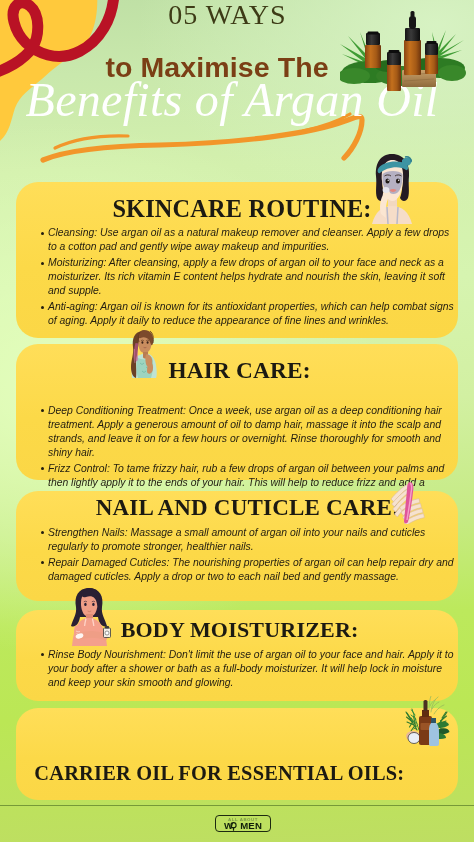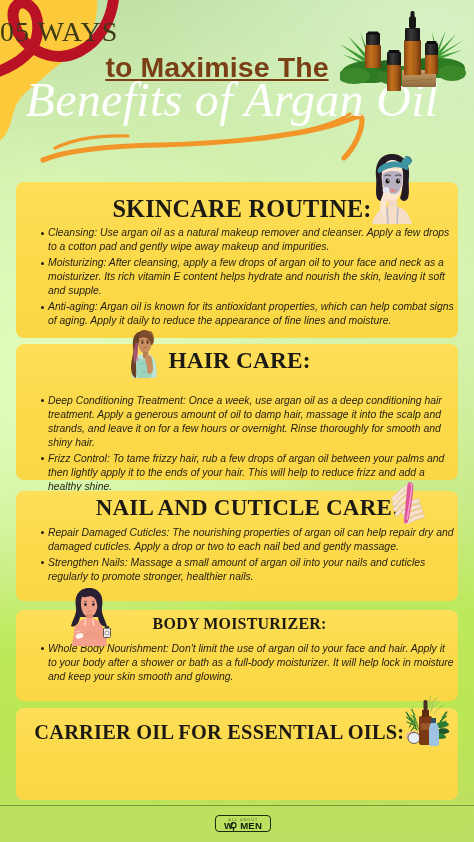--- a/index.html
+++ b/index.html
@@ -8,33 +8,33 @@
        font-family:"Liberation Serif",serif;background:#cfe7b4;}
   .page{position:absolute;left:0;top:0;width:474px;height:842px;overflow:hidden;}
   .bg{position:absolute;left:0;top:0;width:474px;height:842px;
       background:
         radial-gradient(105% 48% at 12% 46%, rgba(228,255,190,0.95) 0%, rgba(228,255,190,0.0) 66%),
         radial-gradient(90% 32% at 92% 3%, rgba(216,243,196,0.95) 0%, rgba(216,243,196,0) 70%),
         linear-gradient(178deg,#bfe0a5 0%,#c9e8ac 9%,#d3f0ad 20%,#d6f4b0 34%,#d2f0a2 48%,#c6eb84 62%,#bce95c 73%,#bbe755 84%,#bede62 100%);}
 
   
   .deco{position:absolute;left:0;top:0;width:474px;height:200px;}
-  .l1{position:absolute;left:0;top:17px;width:455px;
+  .l1{position:absolute;left:0;top:0;width:455px;text-align:center;
       font-family:"Liberation Serif",serif;font-size:28px;letter-spacing:1.0px;
       line-height:29px;color:#3d3b16;}
   .l2{position:absolute;left:0;top:53px;width:434px;text-align:center;
       font-family:"Liberation Sans",sans-serif;font-weight:bold;font-size:28.5px;
-      line-height:29px;letter-spacing:0.1px;color:#7b3f15;text-decoration:underline;}
+      line-height:29px;letter-spacing:0.1px;color:#7b3f15;}
   .l3{position:absolute;left:0;top:76px;width:464px;text-align:center;
       font-family:"Liberation Serif",serif;font-style:italic;
       font-size:48px;line-height:48px;letter-spacing:0.3px;color:#ffffff;}
   .bottles{position:absolute;left:340px;top:0px;width:130px;height:100px;}
 
   
-  .card{position:absolute;left:16px;width:442px;background:linear-gradient(180deg,#ffde59 0%,#fcd948 55%,#fbd746 100%);border-radius:8px;
+  .card{position:absolute;left:16px;width:442px;background:linear-gradient(180deg,#ffde59 0%,#fcd948 55%,#fbd746 100%);border-radius:22px;
         box-sizing:border-box;padding:0 4px 0 22px;}
   .h{font-family:"Liberation Serif",serif;font-weight:bold;font-size:24.2px;
      line-height:28px;color:#1c1a12;text-align:center;letter-spacing:0.2px;
      margin-left:-18px;margin-right:-2px;white-space:nowrap;}
   ul.bl{margin:0;padding:0;list-style:none;}
   ul.bl li{position:relative;padding-left:10px;margin:0 0 2.2px 0;
      font-family:"Liberation Sans",sans-serif;font-style:italic;font-size:10.4px;
      line-height:13.9px;color:#221d10;text-align:left;}
   ul.bl li:before{content:"";position:absolute;left:3px;top:5.3px;width:3px;height:3px;
      border-radius:50%;background:#221d10;}
@@ -145,45 +145,45 @@
       <rect x="86.5" y="41" width="10" height="3" rx="1" fill="#0d0d0d"></rect>
     </g>
   </svg>
 
   <div id="cards">
       <div class="card" style="top: 181.5px; height: 156px;">
         <div class="h" style="padding-top: 13px; font-size: 24.3px; transform: translateX(4px);">SKINCARE ROUTINE:</div>
         <ul class="bl" style="margin-top: 3.8px;">
           <li><b>Cleansing:</b> <span>Use argan oil as a natural makeup remover and cleanser. Apply a few drops to a cotton pad and gently wipe away makeup and impurities.</span></li>
           <li><b>Moisturizing:</b> <span>After cleansing, apply a few drops of argan oil to your face and neck as a moisturizer. Its rich vitamin E content helps hydrate and nourish the skin, leaving it soft and supple.</span></li>
-          <li><b>Anti-aging:</b> <span>Argan oil is known for its antioxidant properties, which can help combat signs of aging. Apply it daily to reduce the appearance of fine lines and moisture.</span></li>
+          <li><b>Anti-aging:</b> <span>Argan oil is known for its antioxidant properties, which can help combat signs of aging. Apply it daily to reduce the appearance of fine lines and wrinkles.</span></li>
         </ul>
       </div>
       <div class="card" style="top: 344px; height: 135.5px;">
-        <div class="h" style="padding-top: 2px; font-size: 23.3px; transform: translateX(1.6px);">HAIR CARE:</div>
+        <div class="h" style="padding-top: 12px; font-size: 23.3px; transform: translateX(1.6px);">HAIR CARE:</div>
         <ul class="bl" style="margin-top: 20px;">
           <li><b>Deep Conditioning Treatment:</b> <span>Once a week, use argan oil as a deep conditioning hair treatment. Apply a generous amount of oil to damp hair, massage it into the scalp and strands, and leave it on for a few hours or overnight. Rinse thoroughly for smooth and shiny hair.</span></li>
           <li><b>Frizz Control:</b> <span>To tame frizzy hair, rub a few drops of argan oil between your palms and then lightly apply it to the ends of your hair. This will help to reduce frizz and add a healthy shine.</span></li>
         </ul>
       </div>
       <div class="card" style="top: 491px; height: 109.5px;">
         <div class="h" style="padding-top: 3px; font-size: 23px; transform: translateX(9.8px);">NAIL AND CUTICLE CARE:</div>
         <ul class="bl" style="margin-top: 3.8px;">
+          <li><b>Strengthen Nails:</b> <span>Massage a small amount of argan oil into your nails and cuticles regularly to promote stronger, healthier nails.</span></li>
           <li><b>Repair Damaged Cuticles:</b> <span>The nourishing properties of argan oil can help repair dry and damaged cuticles. Apply a drop or two to each nail bed and gently massage.</span></li>
-          <li><b>Strengthen Nails:</b> <span>Massage a small amount of argan oil into your nails and cuticles regularly to promote stronger, healthier nails.</span></li>
         </ul>
       </div>
       <div class="card" style="top: 610px; height: 90.5px;">
-        <div class="h" style="padding-top: 0; font-size: 16px; transform: translateX(1.6px);">BODY MOISTURIZER:</div>
+        <div class="h" style="padding-top: 6px; font-size: 22px; transform: translateX(1.6px);">BODY MOISTURIZER:</div>
         <ul class="bl" style="margin-top: 3.8px;">
-          <li><b>Whole Body Nourishment:</b> <span>Don't limit the use of argan oil to your face and hair. Apply it to your body after a shower or bath as a full-body moisturizer. It will help lock in moisture and keep your skin smooth and glowing.</span></li>
+          <li><b>Rinse Body Nourishment:</b> <span>Don't limit the use of argan oil to your face and hair. Apply it to your body after a shower or bath as a full-body moisturizer. It will help lock in moisture and keep your skin smooth and glowing.</span></li>
         </ul>
       </div>
       <div class="card" style="top: 708px; height: 92px;">
-        <div class="h" style="padding-top: 10px; font-size: 20.4px; transform: translateX(-18.7px);">CARRIER OIL FOR ESSENTIAL OILS:</div>
+        <div class="h" style="padding-top: 10px; font-size: 20.4px; transform: translateX(-18.7px); margin-top: 41px;">CARRIER OIL FOR ESSENTIAL OILS:</div>
       </div>
     </div>
 
   <svg class="ill ill-skin" viewBox="0 0 48 72">
     <g>
 
       <path d="M24 2 C 12 2, 7 12, 8 24 C 9 33, 7 40, 9 46 C 11 50, 15 50, 17 46 C 14 38, 14 28, 16 20 L 33 20 C 35 28, 35 38, 32 46 C 34 50, 38 50, 40 46 C 42 40, 40 33, 41 24 C 42 12, 36 2, 24 2 Z" fill="#241a23"></path>
 
       <path d="M20 44 L 29 44 L 29 55 C 29 58, 20 58, 20 55 Z" fill="#f2d8c0"></path>
 

